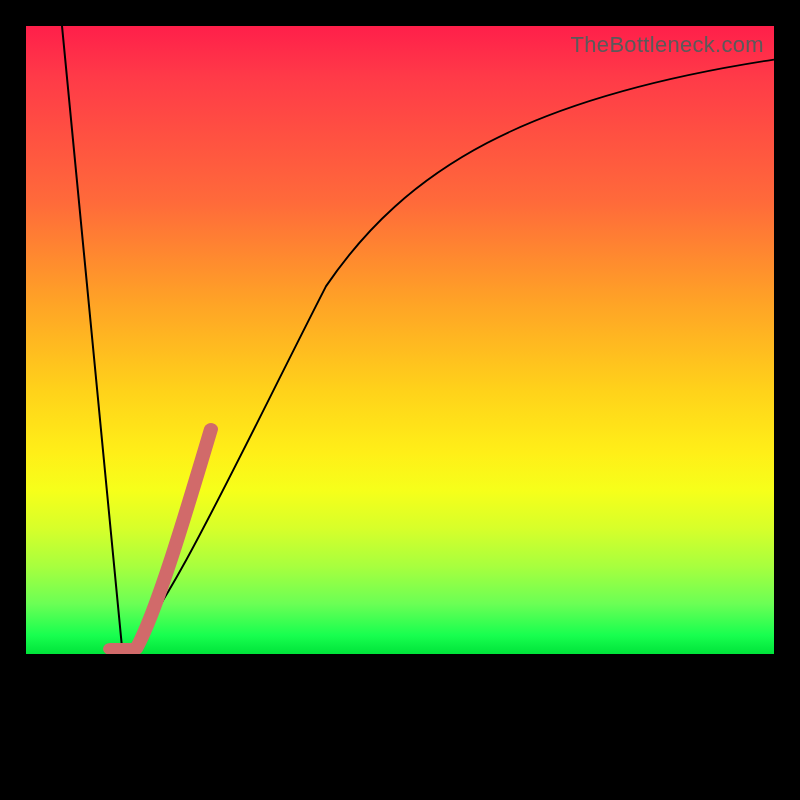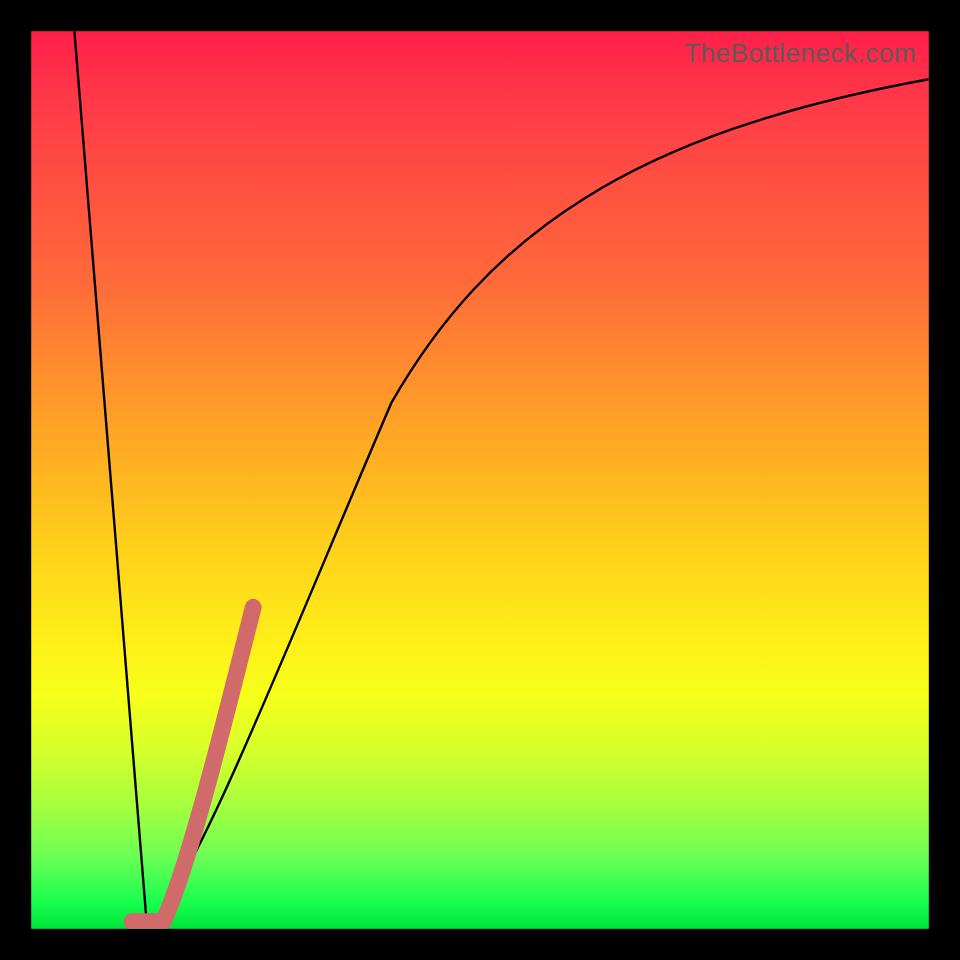--- a/index.html
+++ b/index.html
@@ -15,21 +15,21 @@
     position: relative;
     width: 800px;
     height: 800px;
     background: #000;
   }
   .plot {
     position: absolute;
     left: 26px;
     top: 26px;
     width: 748px;
-    height: 748px;
+    height: 628px;
     
     background: linear-gradient(
       to bottom,
       #ff1f4a 0%,
       #ff3a48 8%,
       #ff6a3a 28%,
       #ffa326 44%,
       #ffd21a 58%,
       #ffef18 68%,
       #f6ff1a 74%,

